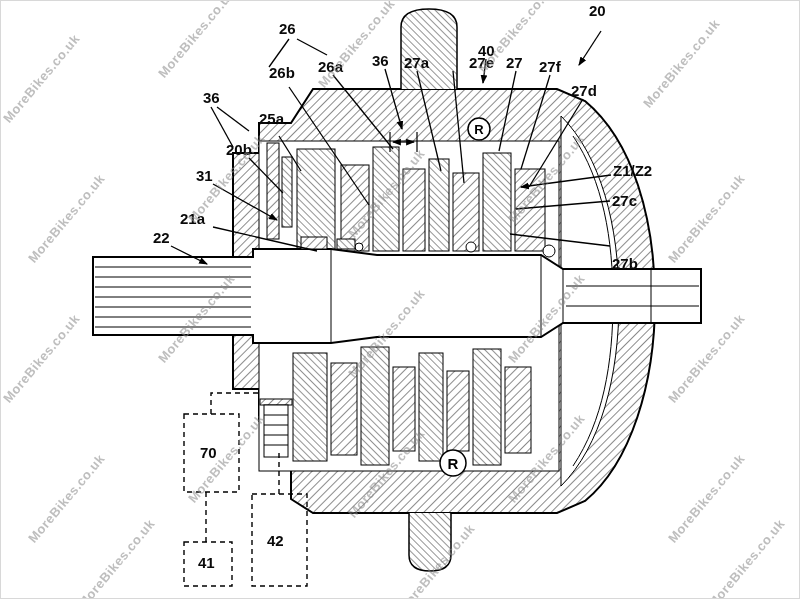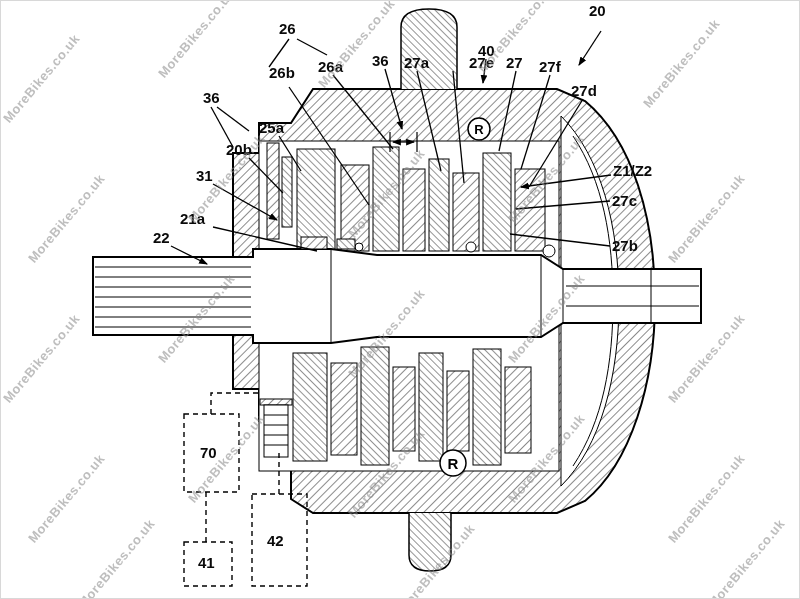--- a/index.html
+++ b/index.html
@@ -169,28 +169,28 @@
   <div class="lbl" style="left:317px;top:58px">26a</div>
   <div class="lbl" style="left:268px;top:64px">26b</div>
   <div class="lbl" style="left:371px;top:52px">36</div>
   <div class="lbl" style="left:403px;top:54px">27a</div>
   <div class="lbl" style="left:468px;top:54px">27e</div>
   <div class="lbl" style="left:477px;top:42px">40</div>
   <div class="lbl" style="left:505px;top:54px">27</div>
   <div class="lbl" style="left:538px;top:58px">27f</div>
   <div class="lbl" style="left:570px;top:82px">27d</div>
   <div class="lbl" style="left:202px;top:89px">36</div>
-  <div class="lbl" style="left:258px;top:119px">25a</div>
+  <div class="lbl" style="left:258px;top:110px">25a</div>
   <div class="lbl" style="left:225px;top:141px">20b</div>
   <div class="lbl" style="left:195px;top:167px">31</div>
   <div class="lbl" style="left:179px;top:210px">21a</div>
   <div class="lbl" style="left:152px;top:229px">22</div>
   <div class="lbl" style="left:612px;top:162px">Z1/Z2</div>
   <div class="lbl" style="left:611px;top:192px">27c</div>
-  <div class="lbl" style="left:611px;top:237px">27b</div>
+  <div class="lbl" style="left:611px;top:255px">27b</div>
   <div class="lbl" style="left:199px;top:444px">70</div>
   <div class="lbl" style="left:197px;top:554px">41</div>
   <div class="lbl" style="left:266px;top:532px">42</div>
 
   <div class="wmlayer">
     <span class="wm" style="left:-15px;top:70px">MoreBikes.co.uk</span>
     <span class="wm" style="left:140px;top:25px">MoreBikes.co.uk</span>
     <span class="wm" style="left:300px;top:35px">MoreBikes.co.uk</span>
     <span class="wm" style="left:460px;top:20px">MoreBikes.co.uk</span>
     <span class="wm" style="left:625px;top:55px">MoreBikes.co.uk</span>

